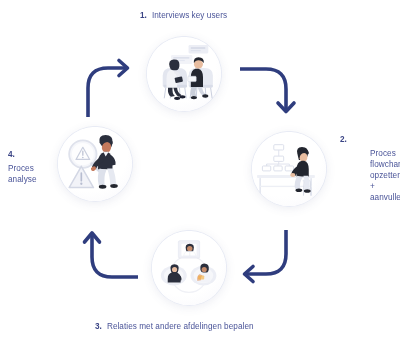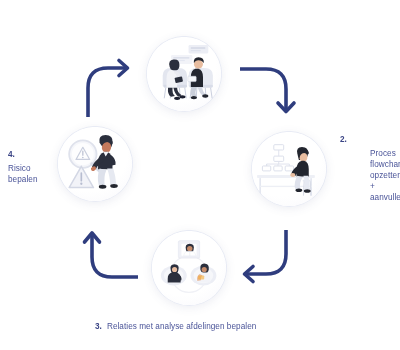--- a/index.html
+++ b/index.html
@@ -93,33 +93,36 @@
   #arrow-1 { left: 80px;  top: 55px;  width: 72px; height: 72px; }
   #arrow-2 { left: 238px; top: 60px;  width: 72px; height: 72px; }
   #arrow-3 { left: 238px; top: 228px; width: 72px; height: 72px; }
   #arrow-4 { left: 78px;  top: 222px; width: 72px; height: 72px; }
 </style>
 </head>
 <body>
 
 <div id="stage">
 
+  <div class="label" id="label-1">
+    <span class="num">1.</span><span class="txt">Interviews key users</span>
+  </div>
 
   <div class="label" id="label-2">
     <span class="num">2.</span>
       <span class="txt">Proces flowchart opzetten + aanvullen</span>
   </div>
 
   <div class="label" id="label-3">
-    <span class="num">3.</span><span class="txt">Relaties met analyse afdelingen bepalen</span>
+    <span class="num">3.</span><span class="txt">Relaties met andere afdelingen bepalen</span>
   </div>
 
   <div class="label" id="label-4">
     <span class="num">4.</span>
-      <span class="txt">Risico bepalen</span>
+      <span class="txt">Proces analyse</span>
   </div>
 
   <div class="node" id="node-1">
     <svg viewBox="0 0 100 100">
 
       <rect x="56" y="12" width="26" height="11" rx="1.5" fill="#eceef5"></rect>
       <rect x="59" y="15" width="19" height="1.6" fill="#cdd2e2"></rect>
       <rect x="59" y="18.4" width="13" height="1.6" fill="#dfe3ee"></rect>
       <rect x="33" y="25" width="28" height="12" rx="1.5" fill="#f2f3f8"></rect>
       <rect x="36" y="28" width="21" height="1.6" fill="#d6dae8"></rect>

